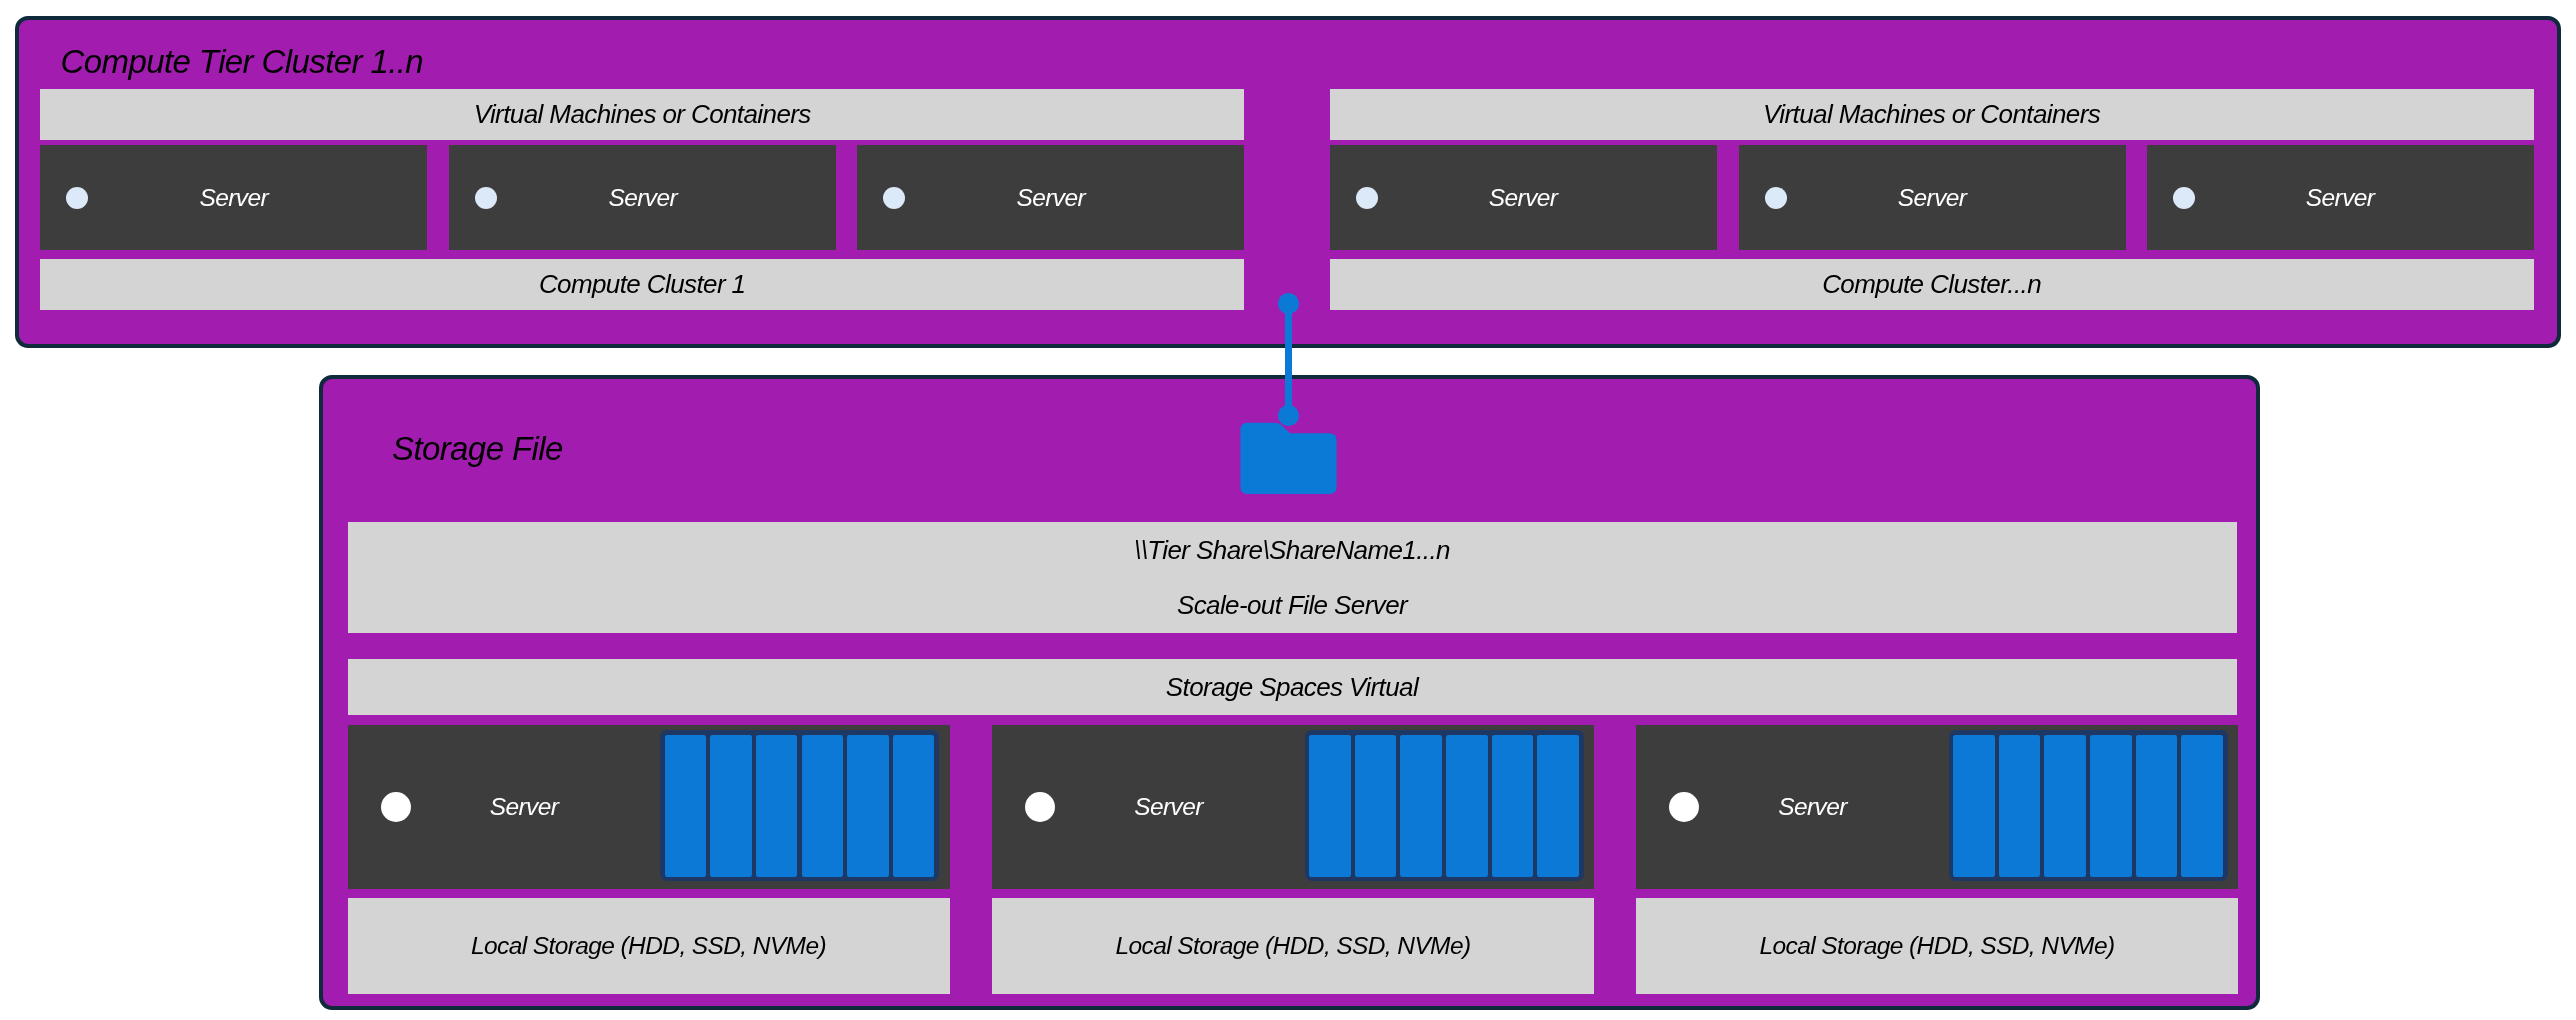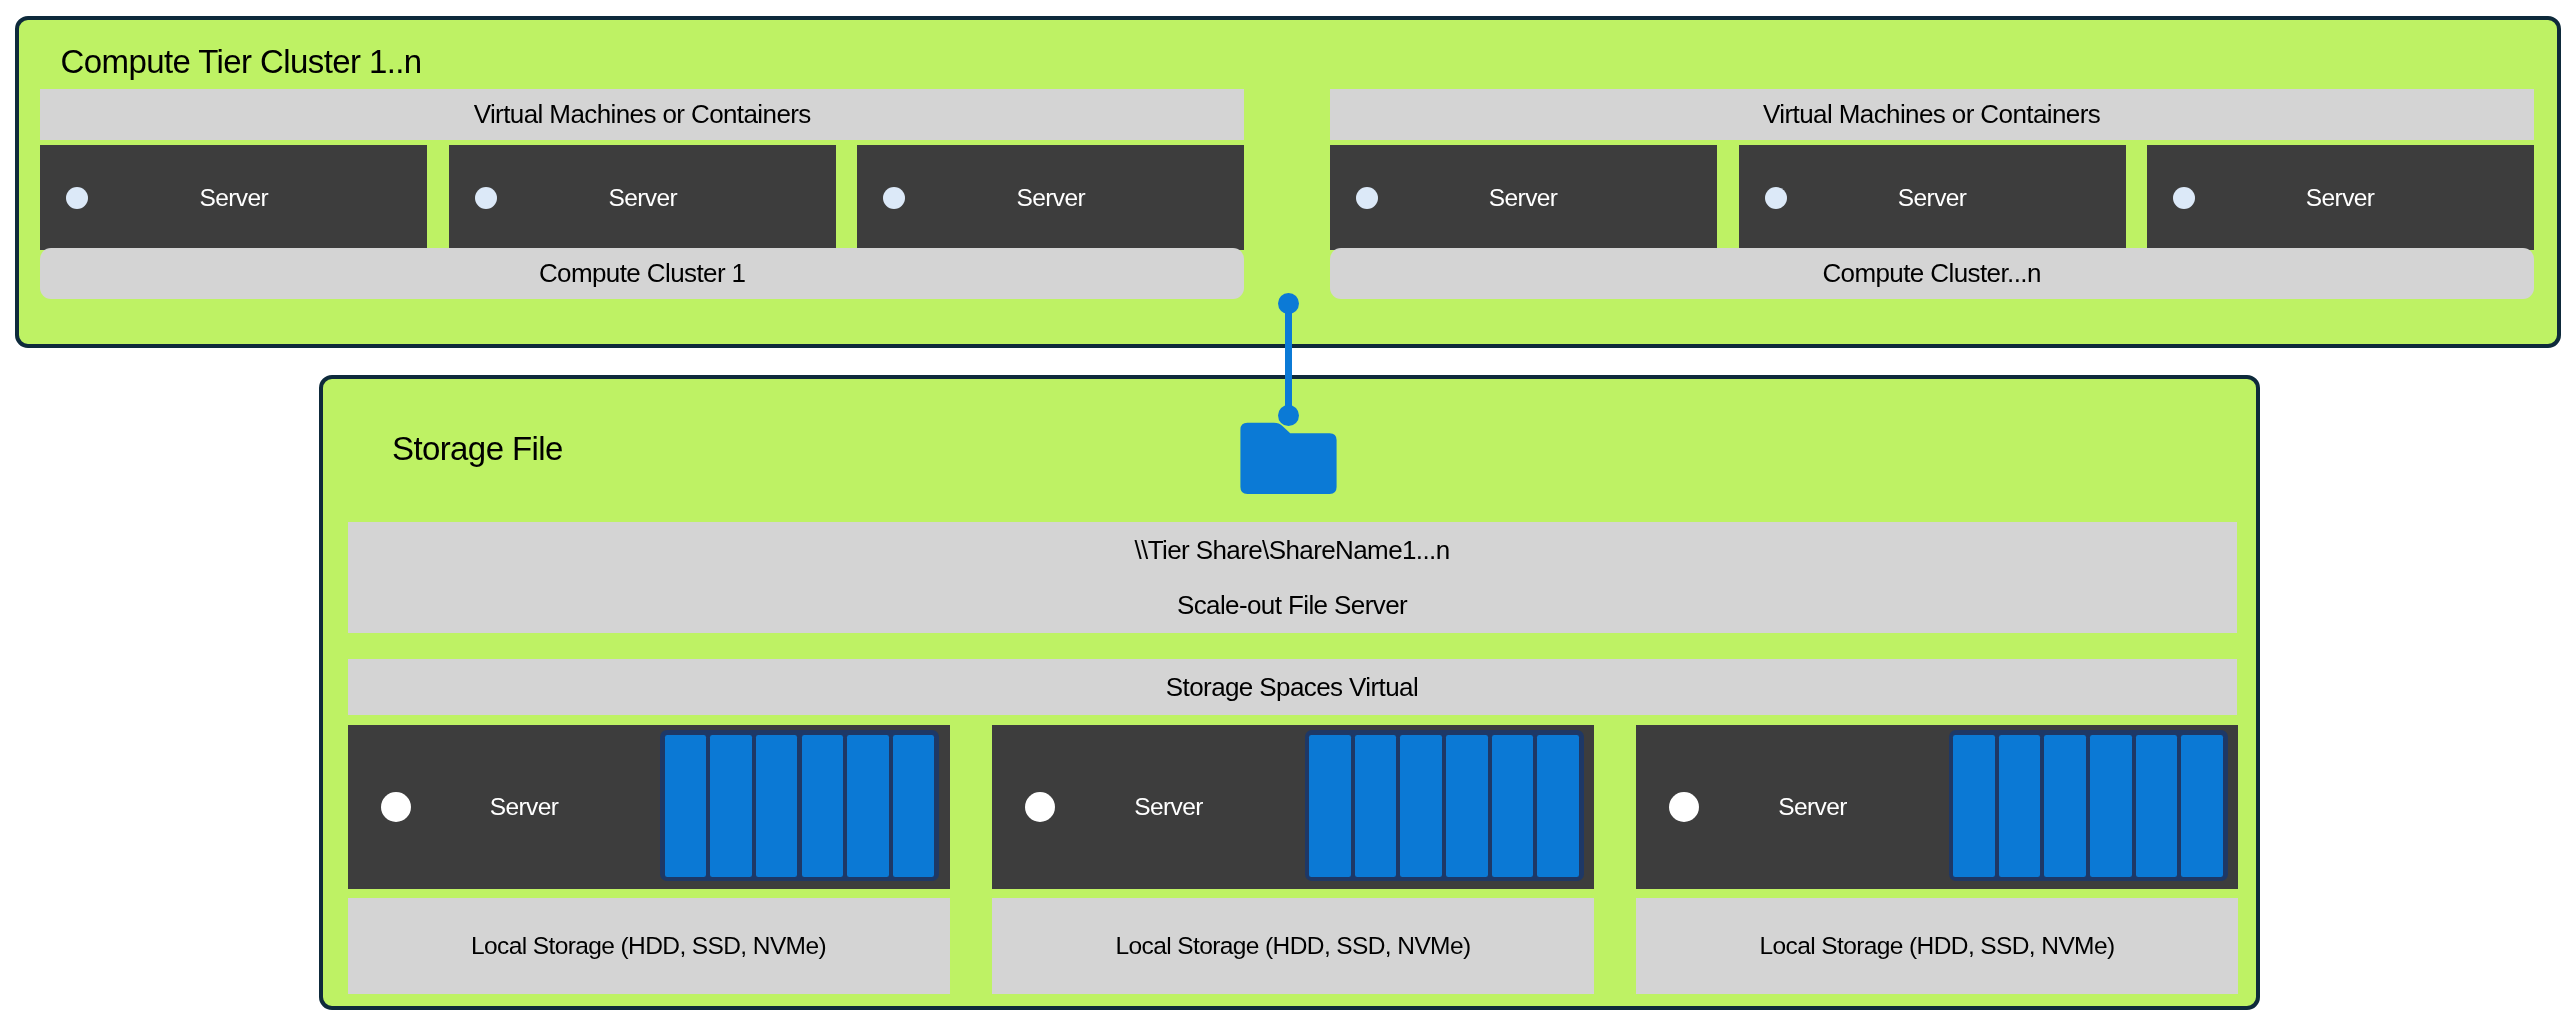--- a/index.html
+++ b/index.html
@@ -12,24 +12,25 @@
     position: relative;
     width: 2576px;
     height: 1020px;
     background: #ffffff;
     overflow: hidden;
   }
 
   
   .tier {
     position: absolute;
-    background: #bef264;
+    background: #a21caf;
     border: 4.7px solid #0e2a3b;
     border-radius: 13px;
     box-sizing: border-box;
+    font-style: italic;
   }
   .tier.compute { left: 14.6px; top: 16.3px; width: 2546px; height: 332px; }
   .tier.storage { left: 319px; top: 375px; width: 1941px; height: 635px; }
 
   .tier-title {
     position: absolute;
     margin: 0;
     font-size: 33px;
     font-weight: 400;
     letter-spacing: -0.6px;
@@ -52,21 +53,21 @@
     text-align: center;
     box-sizing: border-box;
     white-space: nowrap;
   }
 
   
   .cluster { position: absolute; top: 69px; width: 980px; height: 219px; }
   .cluster.c1 { left: 21.6px; }
   .cluster.c2 { left: 1311px; }
   .cluster .bar.header { left: 0; top: 0; width: 1204px; height: 51px; }
-  .cluster .bar.footer { left: 0; top: 159px; width: 1204px; height: 51px; border-radius: 11px; }
+  .cluster .bar.footer { left: 0; top: 170px; width: 1204px; height: 51px; }
 
   .server-row { position: absolute; left: 0; top: 56px; width: 1204px; height: 105px; }
   .server {
     position: absolute;
     top: 0;
     width: 387px;
     height: 105px;
     background: #3d3d3d;
   }
   .server.s1 { left: 0; }

